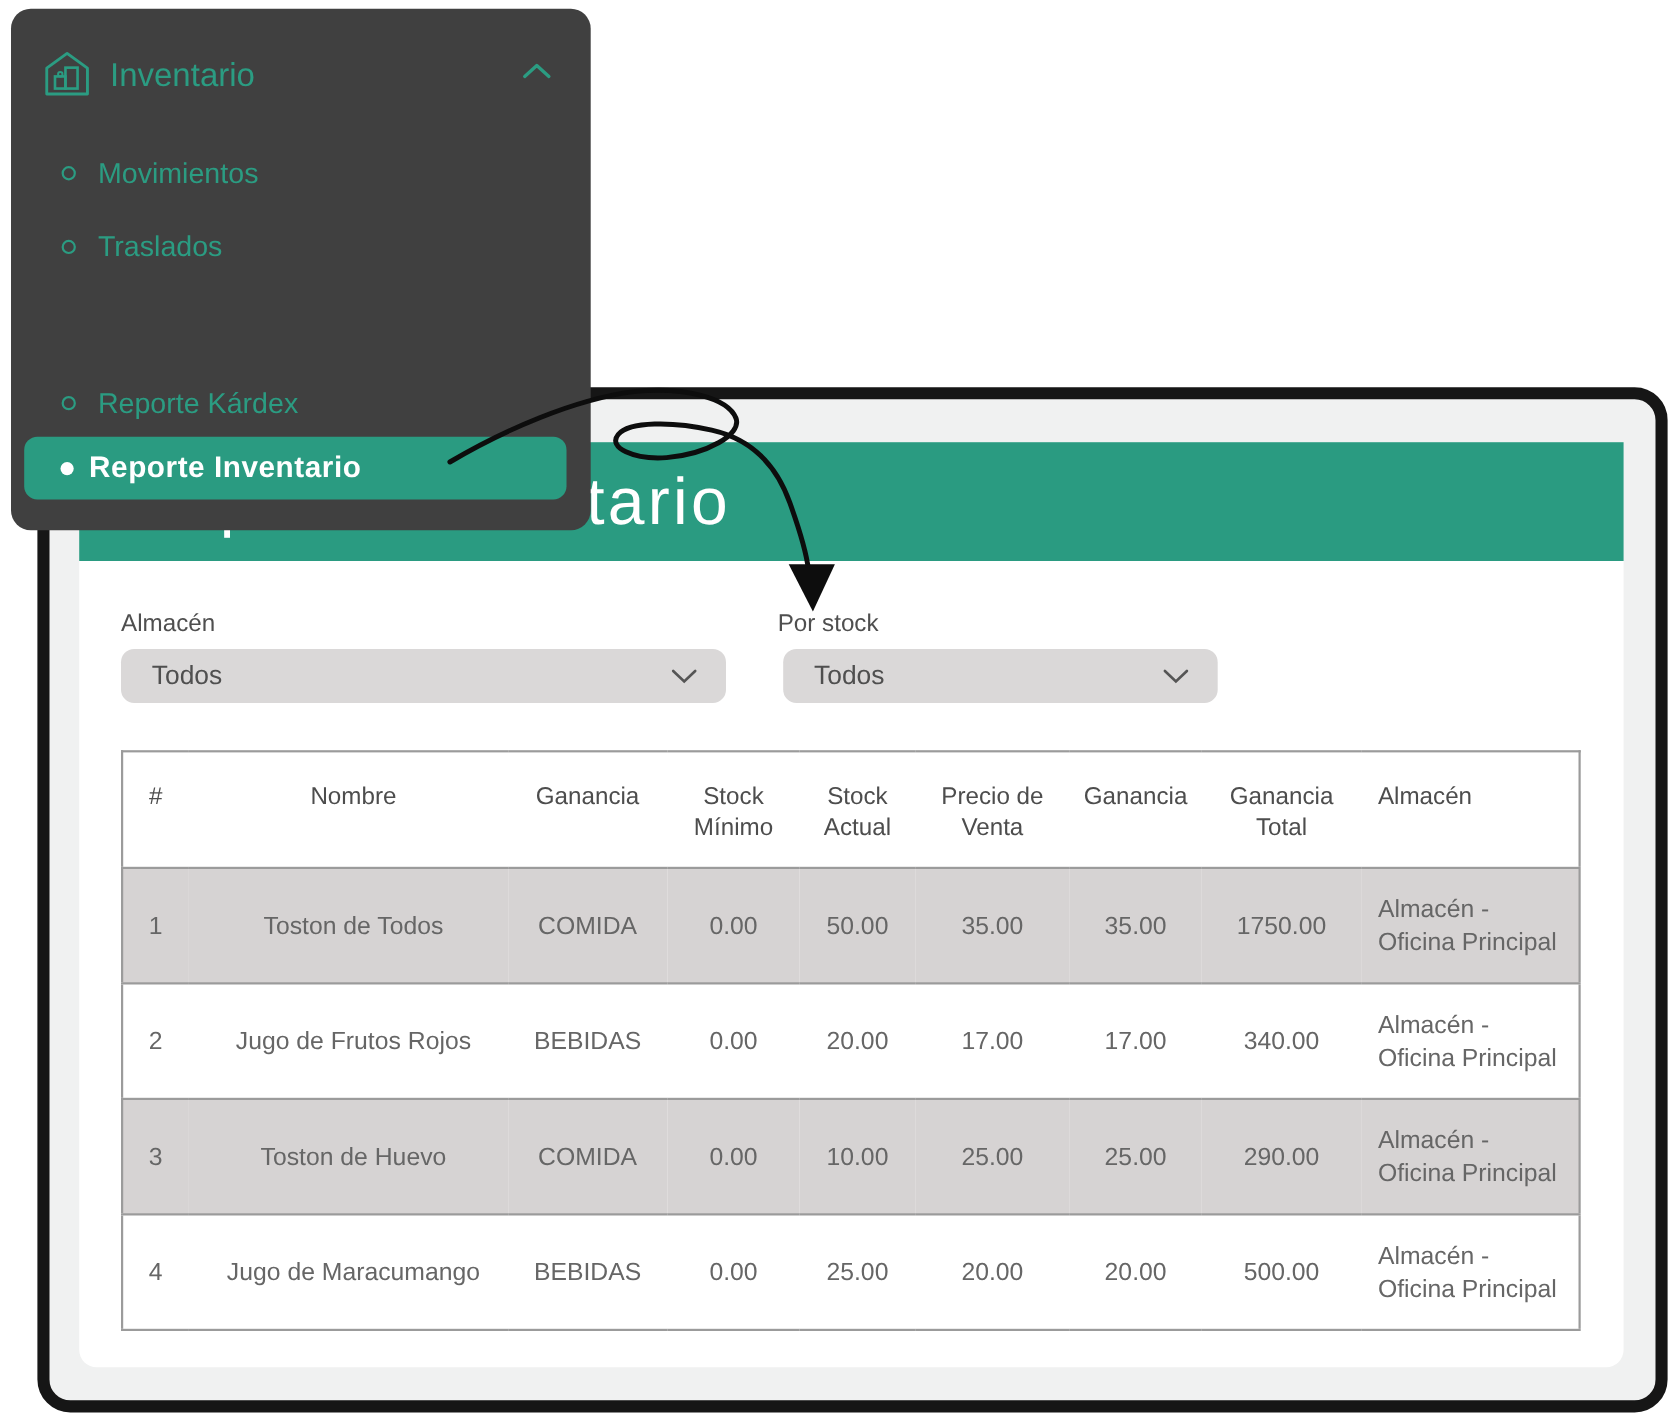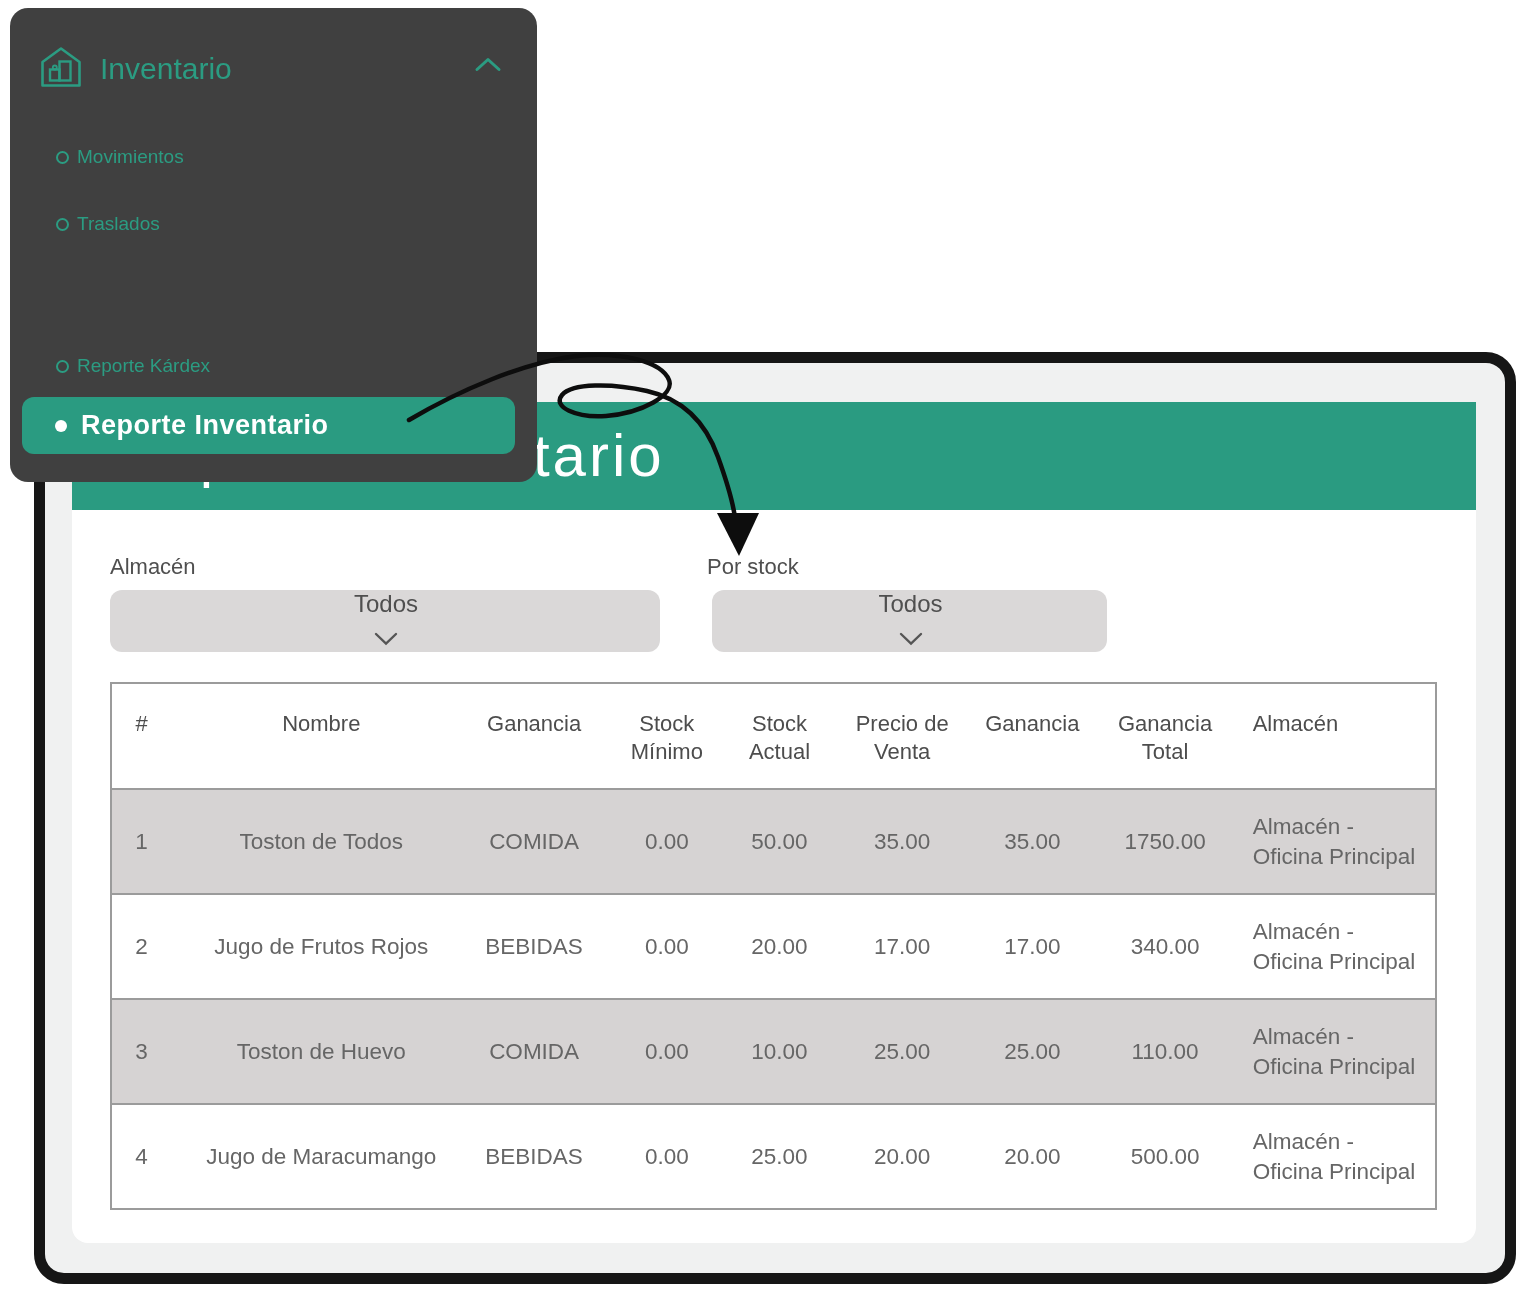--- a/index.html
+++ b/index.html
@@ -47,31 +47,30 @@
   
   .filter-label {
     position: absolute;
     font-size: 22px;
     color: #4f4f4f;
   }
   .lbl-almacen { left: 38px; top: 152px; }
   .lbl-stock   { left: 635px; top: 152px; }
   .select {
     position: absolute;
-    height: 62px;
+    height: 49px;
     background: #dad8d8;
     border-radius: 12px;
     display: flex;
     align-items: center;
     justify-content: space-between;
     padding: 0 26px 0 28px;
     font-size: 24px;
     color: #4f4f4f;
     cursor: pointer;
-    flex-direction: column;
   }
   .sel-almacen { left: 38px;  top: 188px; width: 550px; }
   .sel-stock   { left: 640px; top: 188px; width: 395px; }
 
   
   .table-wrap { position: absolute; left: 38px; top: 280px; }
   table {
     width: 1327px;
     border-collapse: collapse;
     table-layout: fixed;
@@ -111,22 +110,22 @@
   }
   .side-head-icon { position: absolute; left: 28px; top: 36px; }
   .side-title {
     position: absolute; left: 90px; top: 44px;
     font-size: 30px; font-weight: 500;
     color: #2b9c82;
   }
   .side-collapse { position: absolute; left: 464px; top: 48px; cursor: pointer; }
   .side-item {
     position: absolute; left: 46px;
-    display: flex; align-items: center; gap: 8px;
-    font-size: 19px; font-weight: 500;
+    display: flex; align-items: center; gap: 20px;
+    font-size: 26px; font-weight: 500;
     color: #2b9c82;
     cursor: pointer;
     height: 32px;
   }
   .side-item .bullet {
     width: 13px; height: 13px;
     border: 2px solid #2b9c82;
     border-radius: 50%;
     flex: none;
   }
@@ -245,21 +244,21 @@
           <td class="col-almacen">Almacén - Oficina Principal</td>
         </tr>
         <tr class="stripe">
           <td>3</td>
           <td class="col-nombre">Toston de Huevo</td>
           <td>COMIDA</td>
           <td>0.00</td>
           <td>10.00</td>
           <td>25.00</td>
           <td>25.00</td>
-          <td>110.00</td>
+          <td>290.00</td>
           <td class="col-almacen">Almacén - Oficina Principal</td>
         </tr>
         <tr>
           <td>4</td>
           <td class="col-nombre">Jugo de Maracumango</td>
           <td>BEBIDAS</td>
           <td>0.00</td>
           <td>25.00</td>
           <td>20.00</td>
           <td>20.00</td>

